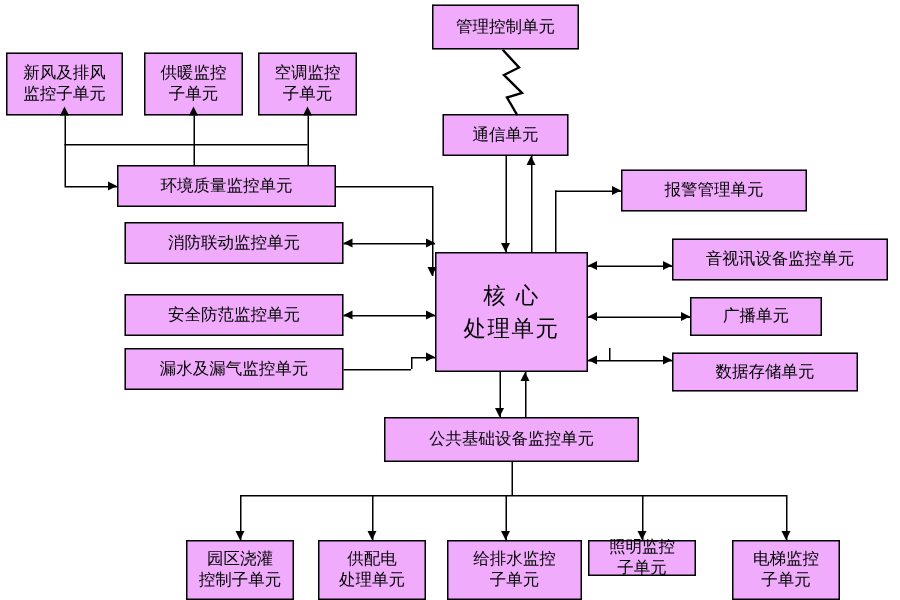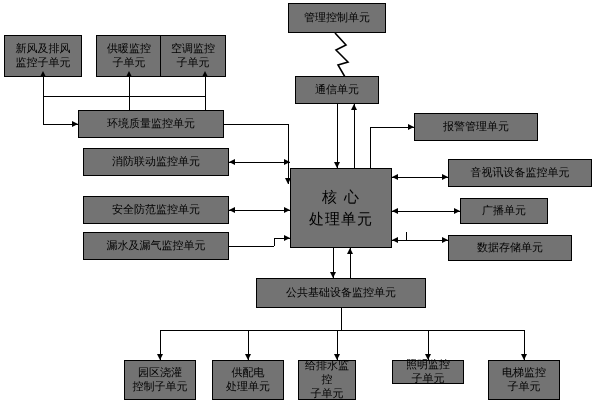--- a/index.html
+++ b/index.html
@@ -12,21 +12,21 @@
     width: 600px;
     height: 400px;
     background: #ffffff;
     font-family: "DejaVu Sans", "Liberation Sans", sans-serif;
     overflow: hidden;
   }
   .node {
     position: absolute;
     box-sizing: border-box;
     border: 1px solid #000000;
-    background: #737373;
+    background: #f0abfc;
     display: flex;
     align-items: center;
     justify-content: center;
     text-align: center;
     font-size: 11px;
     line-height: 1.25;
     color: #000000;
     white-space: pre-line;
     padding: 1px;
   }
@@ -73,39 +73,39 @@
 </head>
 <body>
 
 <div id="canvas">
 
   <div class="node" style="left:288px;top:3px;width:98px;height:30px;">管理控制单元</div>
   <div class="node" style="left:4px;top:35px;width:78px;height:42px;">新风及排风
 监控子单元</div>
   <div class="node" style="left:96px;top:35px;width:66px;height:42px;">供暖监控
 子单元</div>
-  <div class="node" style="left:160px;top:35px;width:66px;height:42px;">空调监控
+  <div class="node" style="left:172px;top:35px;width:66px;height:42px;">空调监控
 子单元</div>
   <div class="node" style="left:295px;top:76px;width:84px;height:28px;">通信单元</div>
   <div class="node" style="left:78px;top:110px;width:146px;height:28px;">环境质量监控单元</div>
   <div class="node" style="left:83px;top:148px;width:146px;height:28px;">消防联动监控单元</div>
   <div class="node" style="left:414px;top:113px;width:124px;height:28px;">报警管理单元</div>
   <div class="node" style="left:448px;top:159px;width:144px;height:28px;">音视讯设备监控单元</div>
   <div class="node" style="left:83px;top:196px;width:146px;height:28px;">安全防范监控单元</div>
   <div class="node" style="left:460px;top:198px;width:88px;height:26px;">广播单元</div>
   <div class="node" style="left:83px;top:232px;width:146px;height:28px;">漏水及漏气监控单元</div>
   <div class="node" style="left:448px;top:235px;width:124px;height:26px;">数据存储单元</div>
   <div class="node core" style="left:290px;top:168px;width:102px;height:80px;">核 心
 处理单元</div>
   <div class="node" style="left:256px;top:278px;width:170px;height:30px;text-align:center;">公共基础设备监控单元</div>
   <div class="node" style="left:124px;top:360px;width:72px;height:40px;">园区浇灌
 控制子单元</div>
   <div class="node" style="left:212px;top:360px;width:72px;height:40px;">供配电
 处理单元</div>
-  <div class="node" style="left:298px;top:360px;width:58px;height:40px;">给排水监控
+  <div class="node" style="left:298px;top:360px;width:90px;height:40px;">给排水监控
 子单元</div>
   <div class="node" style="left:392px;top:360px;width:72px;height:24px;">照明监控
 子单元</div>
   <div class="node" style="left:488px;top:360px;width:72px;height:40px;">电梯监控
 子单元</div>
 
   <svg class="bolt" style="left:330px;top:33px;width:24px;height:44px;" viewBox="0 0 24 44">
     <polyline points="5,0 16,12 6,17 18,29 8,32 15,44" fill="none" stroke="#000" stroke-width="1.6"></polyline>
   </svg>
 

